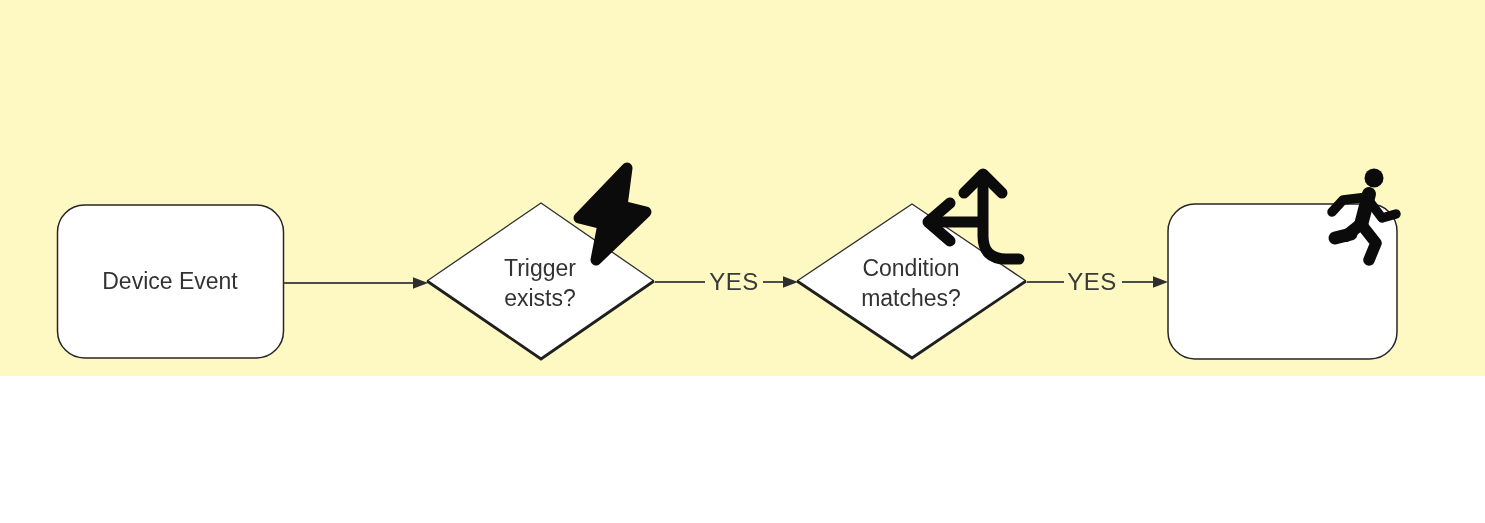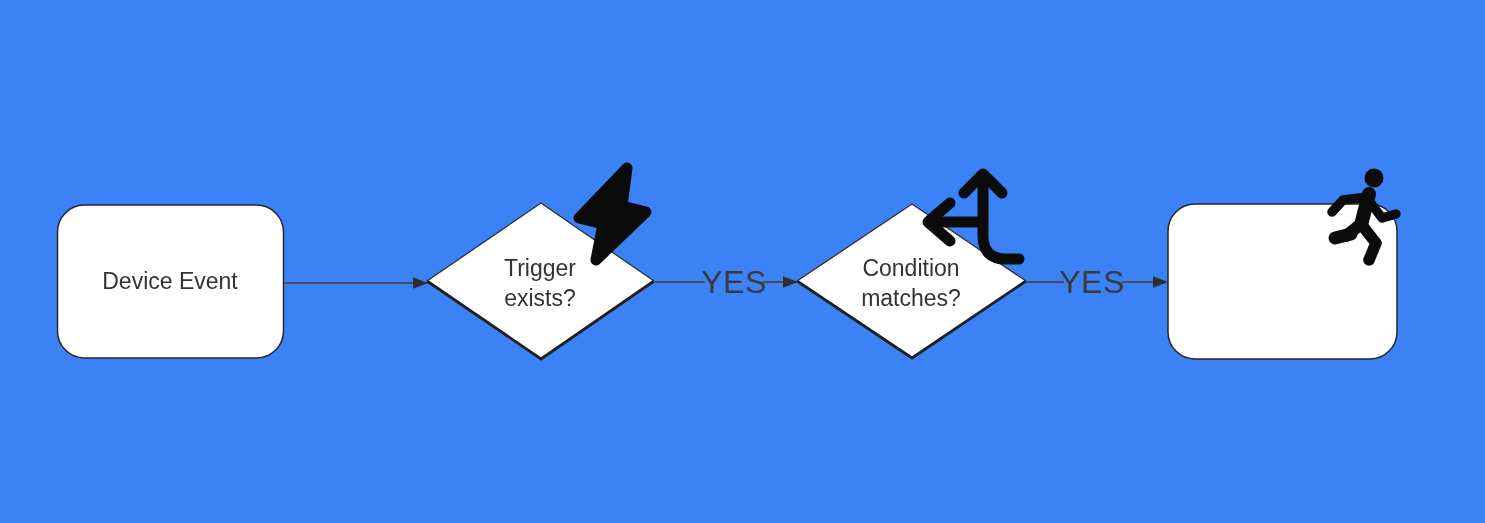--- a/index.html
+++ b/index.html
@@ -3,22 +3,22 @@
 <meta charset="utf-8">
 <style>
   html, body {
     margin: 0;
     padding: 0;
     background: #ffffff;
   }
   .canvas {
     position: relative;
     width: 1485px;
-    height: 523px;
-    background: #3b82f6;
+    height: 376px;
+    background: #fef9c3;
     font-family: "Liberation Sans", "DejaVu Sans", sans-serif;
     overflow: hidden;
   }
   .canvas svg {
     position: absolute;
     left: 0;
     top: 0;
   }
   .lbl {
     position: absolute;
@@ -31,21 +31,21 @@
     line-height: 1.32;
     white-space: pre-line;
     pointer-events: none;
   }
   .edge-lbl {
     position: absolute;
     display: flex;
     align-items: center;
     justify-content: center;
     color: #3a3a3a;
-    font-size: 32px;
+    font-size: 24px;
     letter-spacing: 0.5px;
   }
 </style>
 </head>
 <body>
 
 <div class="canvas">
 
   <svg width="1485" height="523" viewBox="0 0 1485 523">
 

